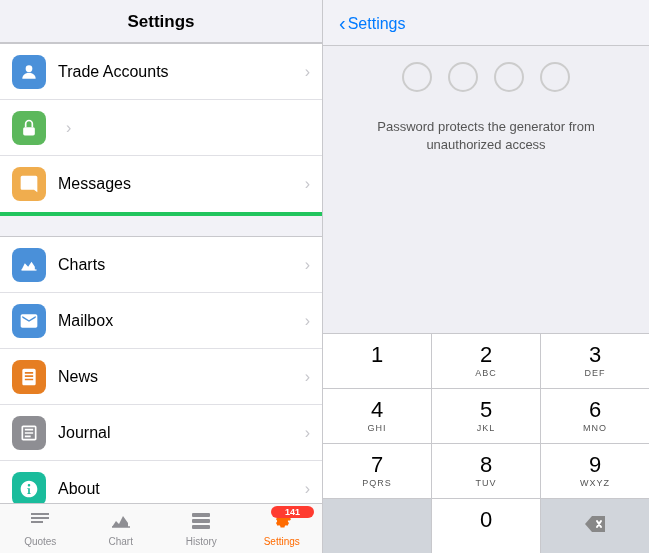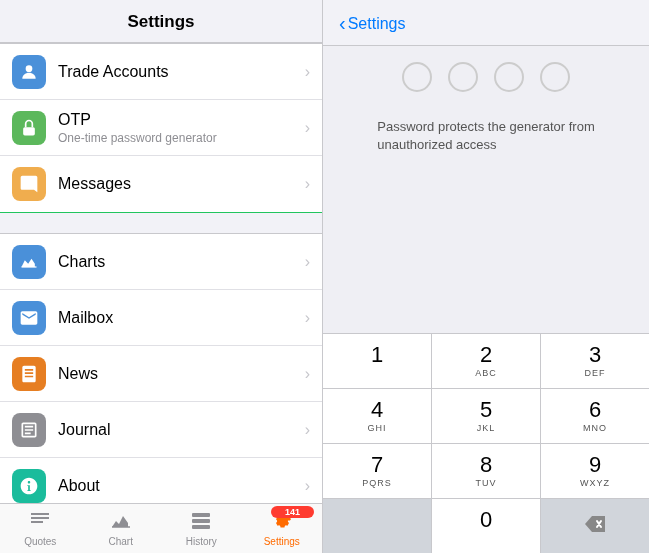--- a/index.html
+++ b/index.html
@@ -44,21 +44,21 @@
     .settings-list {
       flex: 1;
       overflow-y: auto;
       background: #f2f2f7;
     }
 
     .list-section {
       margin-top: 0;
       background: #fff;
       border-top: 1px solid #c8c8cc;
-      border-bottom: 1px solid #22c55e;
+      border-bottom: 4px solid #22c55e;
       margin-bottom: 0;
     }
 
     .list-section + .list-section {
       margin-top: 20px;
     }
 
     .list-item {
       display: flex;
       align-items: center;
@@ -224,21 +224,21 @@
 
     .otp-circle {
       width: 30px;
       height: 30px;
       border: 2px solid #ccc;
       border-radius: 50%;
       background: transparent;
     }
 
     .otp-info {
-      text-align: left;
+      text-align: center;
       padding: 10px 20px;
       font-size: 13px;
       color: #555;
       line-height: 1.4;
     }
 
     .keypad {
       margin-top: auto;
       border-top: 1px solid #c8c8cc;
       background: #d1d5db;
@@ -330,24 +330,20 @@
           </div>
           <span class="list-item-chevron">›</span>
         </div>
 
         <div class="list-item">
           <div class="list-item-icon icon-green">
             <svg class="icon-svg" viewBox="0 0 24 24" fill="white">
                 <rect x="5" y="11" width="14" height="10" rx="2" fill="white"></rect>
                 <path d="M8 11V7a4 4 0 018 0v4" stroke="white" stroke-width="2" fill="none"></path>
               </svg>
-          </div>
-          <div class="list-item-text">
-            <div class="list-item-title">OTP</div>
-            <div class="list-item-subtitle">One-time password generator</div>
           </div>
           <span class="list-item-chevron">›</span>
         </div>
 
         <div class="list-item">
           <div class="list-item-icon icon-yellow">
             <svg class="icon-svg" viewBox="0 0 24 24" fill="white">
                 <path d="M20 2H4c-1.1 0-2 .9-2 2v13c0 1.1.9 2 2 2h14l4 3V4c0-1.1-.9-2-2-2z" fill="white"></path>
               </svg>
           </div>

